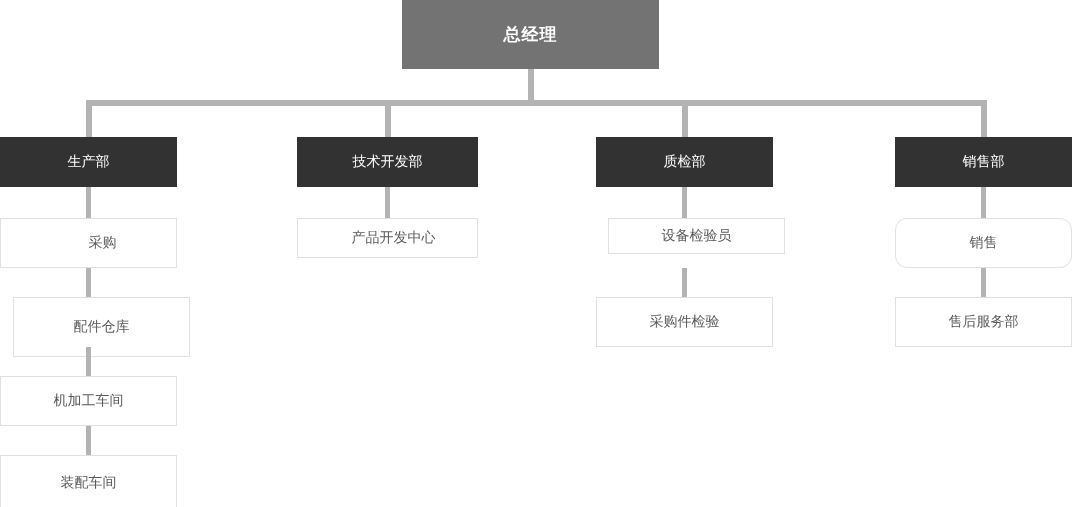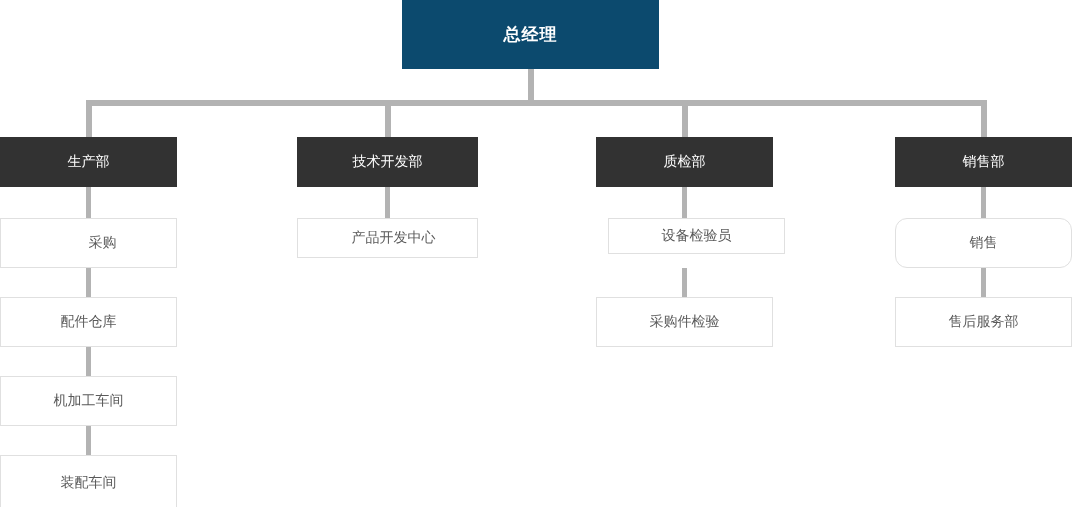--- a/index.html
+++ b/index.html
@@ -13,21 +13,21 @@
   }
   .node {
     position: absolute;
     box-sizing: border-box;
     display: flex;
     align-items: center;
     justify-content: center;
     text-align: center;
   }
   .node.root {
-    background: #0c4a6e;
+    background: #737373;
     color: #ffffff;
     font-size: 17px;
     font-weight: bold;
     letter-spacing: 1px;
   }
   .node.dept {
     background: #323232;
     color: #ffffff;
     font-size: 14px;
   }
@@ -69,21 +69,21 @@
   </div>
   <div class="node dept" style="left:895px; top:137px; width:177px; height:50px;align-items:center;">
     <span>销售部</span>
   </div>
 
   <div class="line" style="left:86px; top:187px; width:5px; height:31px;"></div>
   <div class="node leaf" style="left:0; top:218px; width:177px; height:50px;padding-left:28px;">
     <span>采购</span>
   </div>
   <div class="line" style="left:86px; top:268px; width:5px; height:29px;"></div>
-  <div class="node leaf" style="left:0; top:297px; width:177px; height:50px;">
+  <div class="node leaf" style="left:13px; top:297px; width:177px; height:60px;">
     <span>配件仓库</span>
   </div>
   <div class="line" style="left:86px; top:347px; width:5px; height:29px;"></div>
   <div class="node leaf" style="left:0; top:376px; width:177px; height:50px;">
     <span>机加工车间</span>
   </div>
   <div class="line" style="left:86px; top:426px; width:5px; height:29px;"></div>
   <div class="node leaf" style="left:0; top:455px; width:177px; height:56px;">
     <span>装配车间</span>
   </div>

